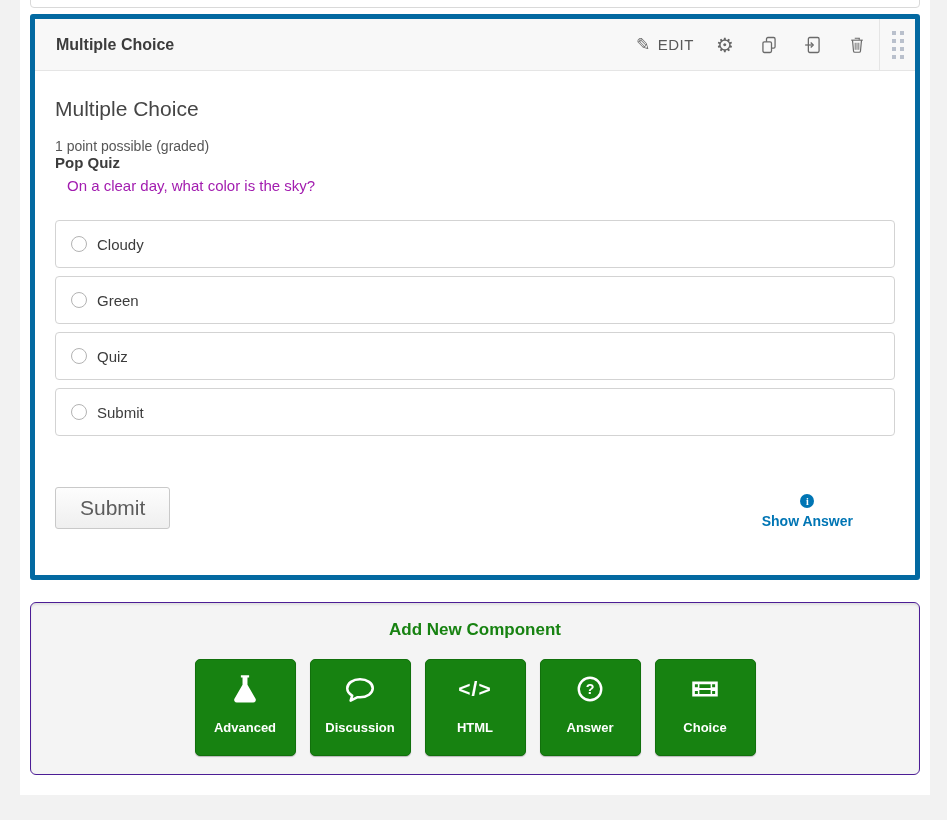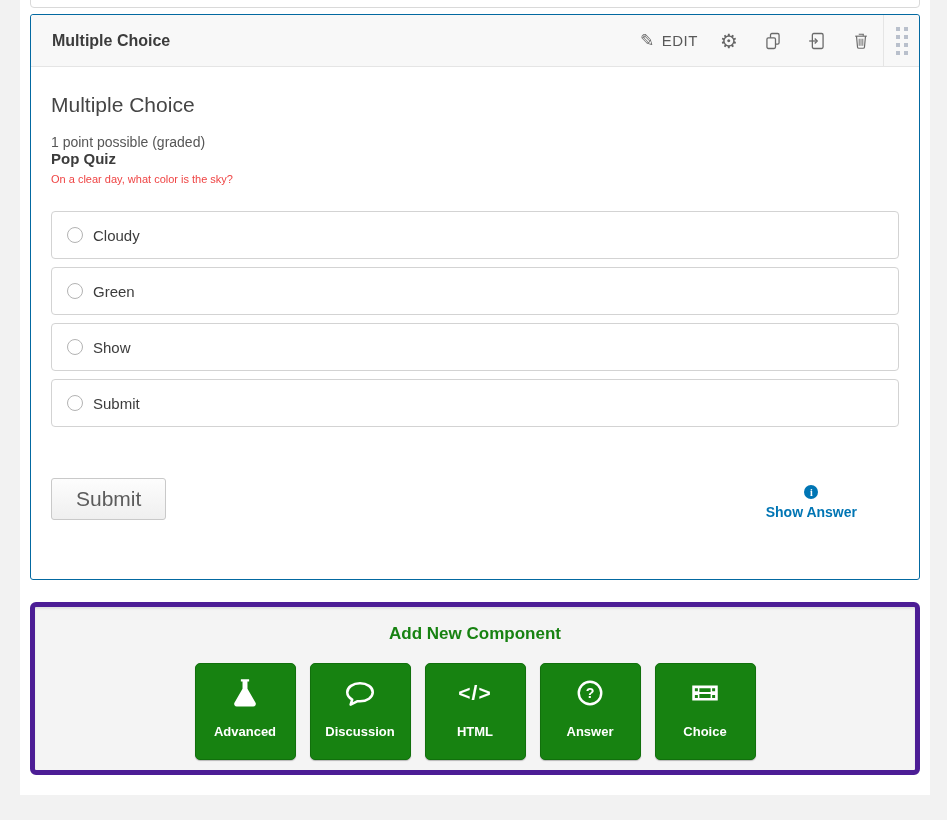--- a/index.html
+++ b/index.html
@@ -18,21 +18,21 @@
 
   
   .prev-card {
     margin:-12px 10px 6px 10px; height:20px;
     background:#fff; border:1px solid #d9d9d9; border-radius:4px;
   }
 
   
   .mc-card {
     margin:0 10px; height:566px;
-    background:#fff; border:1px solid #0369a1; border-radius:3px;
+    background:#fff; border:5px solid #0369a1; border-radius:3px;
     display:flex; flex-direction:column;
   }
   .card-header {
     height:52px; flex:0 0 52px;
     background:#f8f8f8; border-bottom:1px solid #e5e5e5;
     border-radius:3px 3px 0 0;
     display:flex; align-items:center;
   }
   .card-title {
     font-size:16px; font-weight:bold; color:#3c3c3c;
@@ -56,21 +56,21 @@
     display:grid; grid-template-columns:repeat(2,4px);
     grid-template-rows:repeat(4,4px); gap:4px;
   }
   .drag-dots i { background:#b9c0cc; width:4px; height:4px; display:block; }
 
   
   .card-body { padding:0 20px; flex:1 1 auto; }
   .problem-title { font-size:21px; font-weight:400; color:#454545; margin-top:26px; }
   .points-text  { font-size:14px; color:#565656; margin-top:17px; }
   .quiz-title   { font-size:15px; font-weight:bold; color:#3c3c3c; }
-  .question-text{ font-size:11px; color:#ef4444; margin-top:6px; }
+  .question-text{ font-size:15px; color:#a21caf; margin-top:6px;margin-left:12px; }
 
   .options { margin-top:26px; }
   .option-row {
     height:48px; border:1px solid #d3d3d3; border-radius:4px;
     display:flex; align-items:center; padding-left:15px;
     margin-bottom:8px; background:#fff; cursor:pointer;
   }
   .radio {
     width:16px; height:16px; border-radius:50%;
     border:1px solid #b3b3b3; background:#fff; flex:0 0 16px;
@@ -93,21 +93,21 @@
     display:flex; align-items:center; justify-content:center; cursor:pointer;
   }
   .show-answer-link {
     margin-top:5px; font-size:14px; font-weight:bold; color:#0075b4;
     text-decoration:none; cursor:pointer;
   }
 
   
   .add-panel {
     margin:22px 10px 0 10px; height:173px;
-    background:#f4f4f4; border:5px solid #4c1d95; border-radius:6px;
+    background:#f4f4f4; border:1px solid #4c1d95; border-radius:6px;
     box-shadow:inset 0 2px 2px rgba(0,0,0,.08);
     text-align:center;
   }
   .add-title { font-size:17px; font-weight:bold; color:#178211; margin-top:17px; }
   .component-buttons {
     margin-top:19px; display:flex; justify-content:center; gap:14px;
   }
   .component-btn {
     width:101px; height:97px; background:#178211; border:1px solid #11700c;
     border-radius:5px; cursor:pointer; color:#fff;
@@ -201,21 +201,21 @@
         <div class="option-row">
           <span class="radio"></span>
           <span class="option-label">Cloudy</span>
         </div>
         <div class="option-row">
           <span class="radio"></span>
           <span class="option-label">Green</span>
         </div>
         <div class="option-row">
           <span class="radio"></span>
-          <span class="option-label">Show</span>
+          <span class="option-label">Quiz</span>
         </div>
         <div class="option-row">
           <span class="radio"></span>
           <span class="option-label">Submit</span>
         </div>
       </div>
 
       <div class="actions-row">
         <button class="submit-btn">Submit</button>
         <div class="show-answer-wrap">

